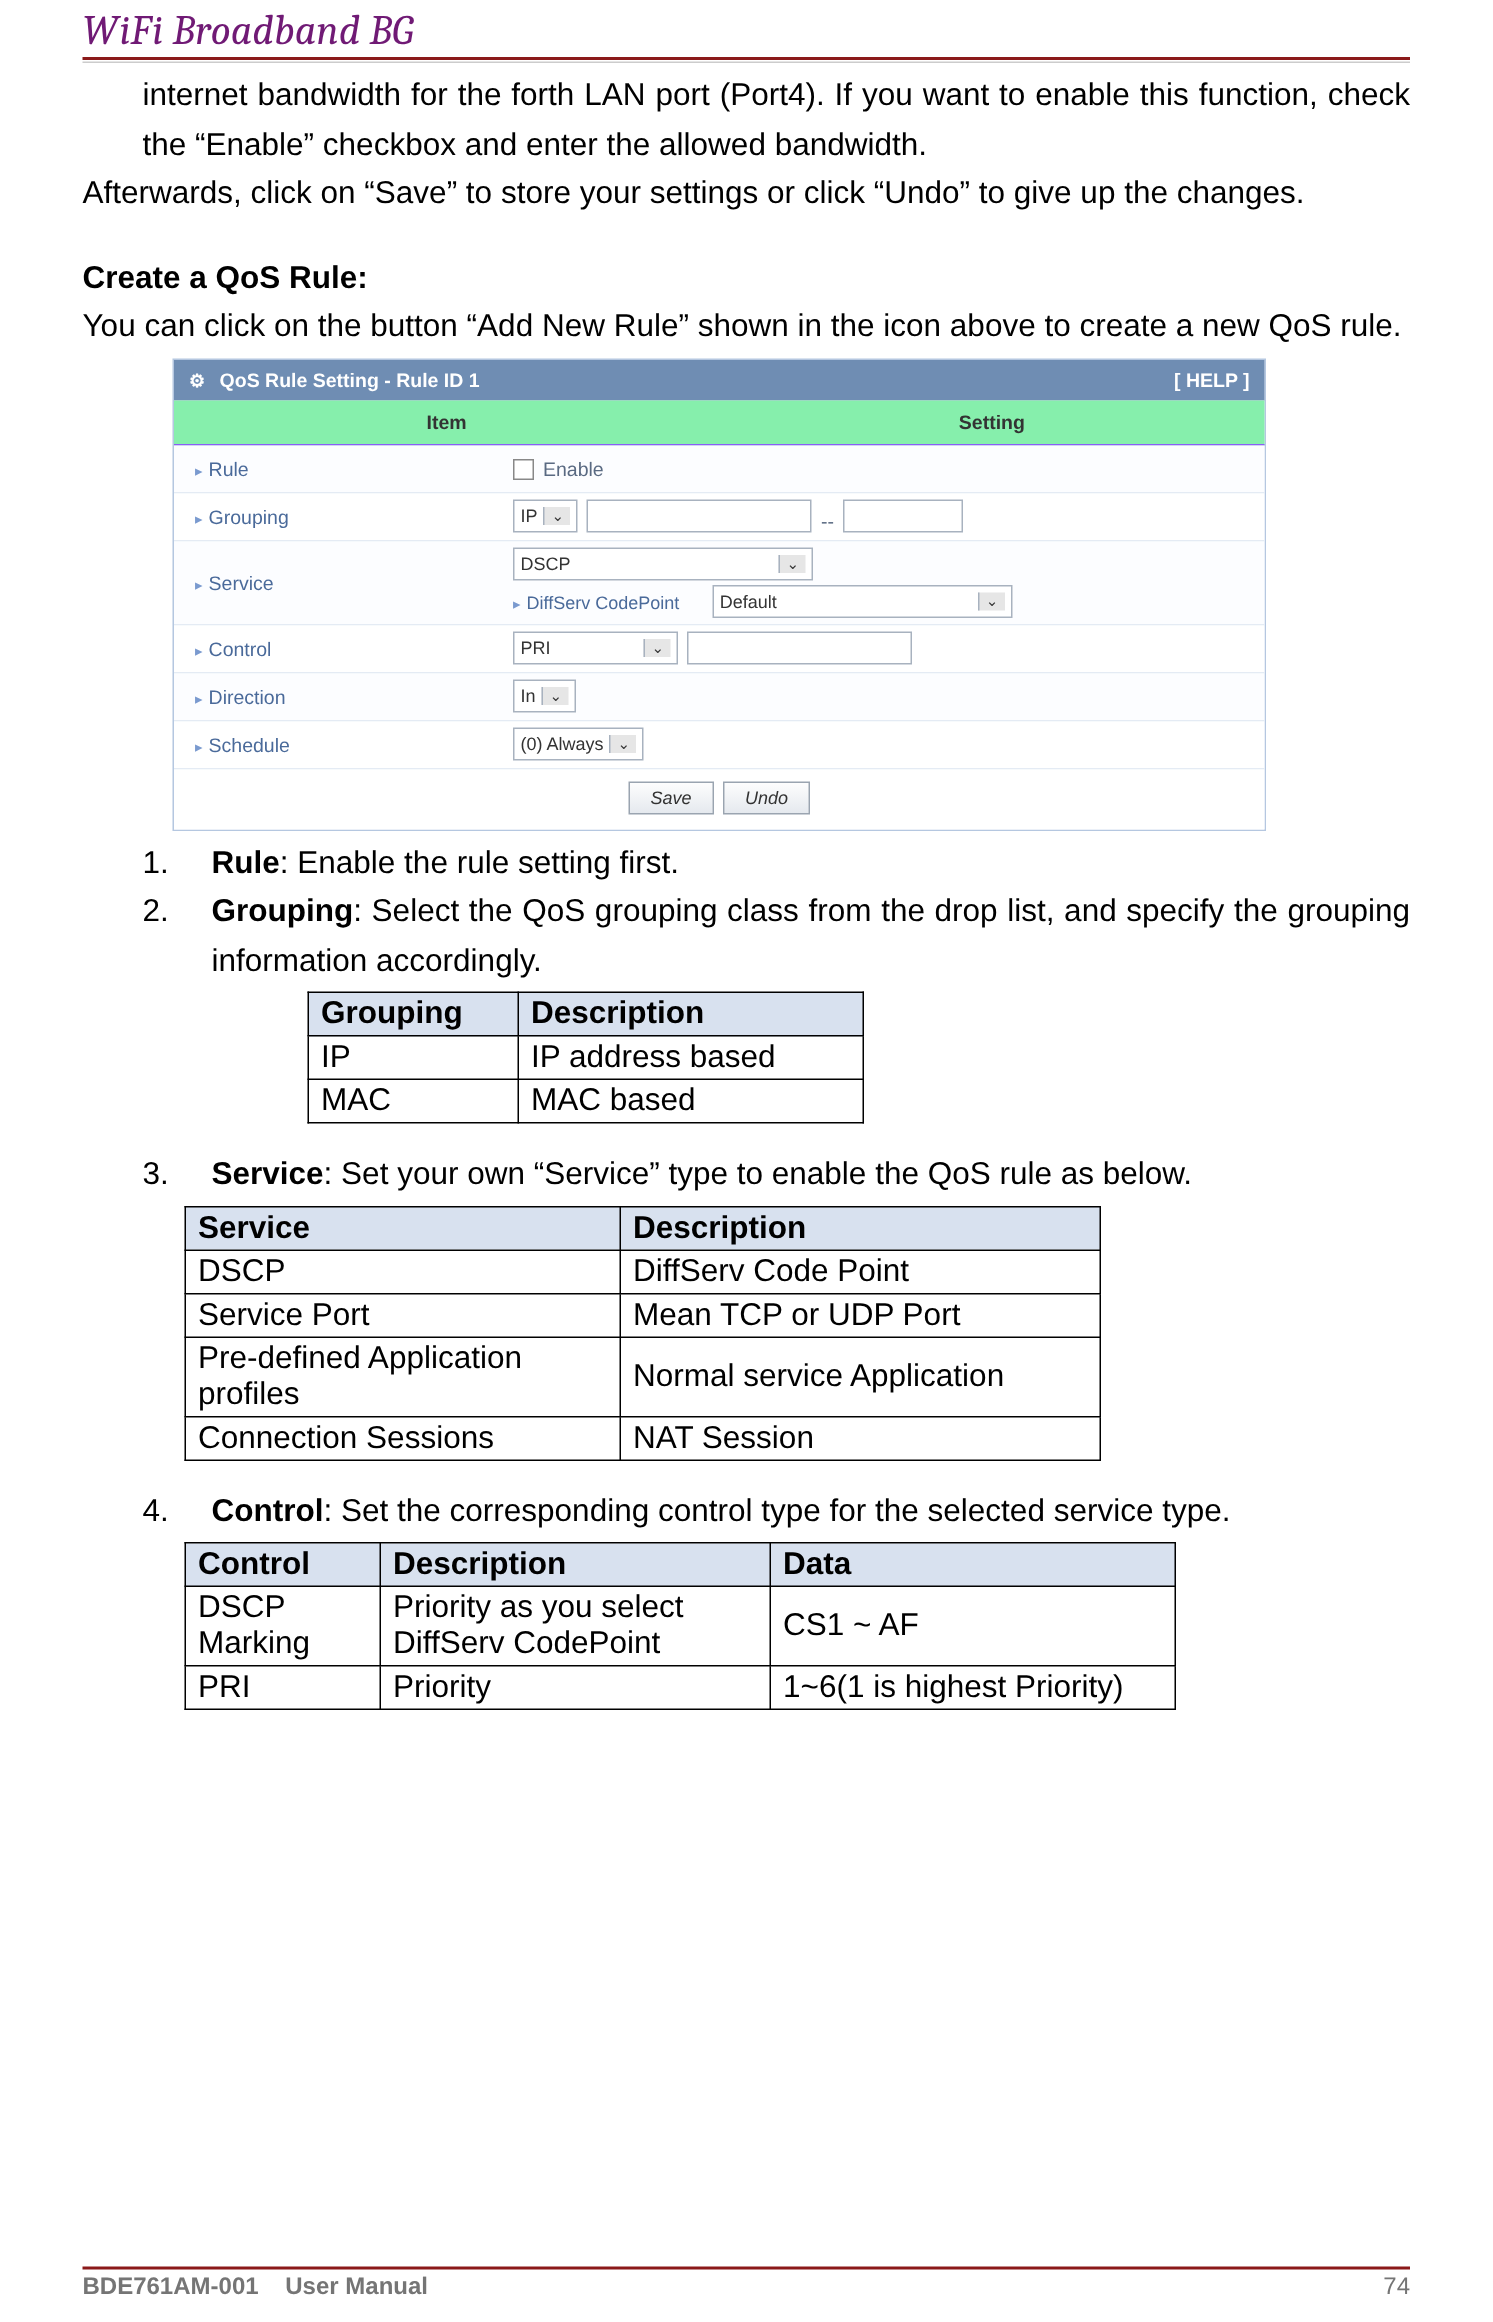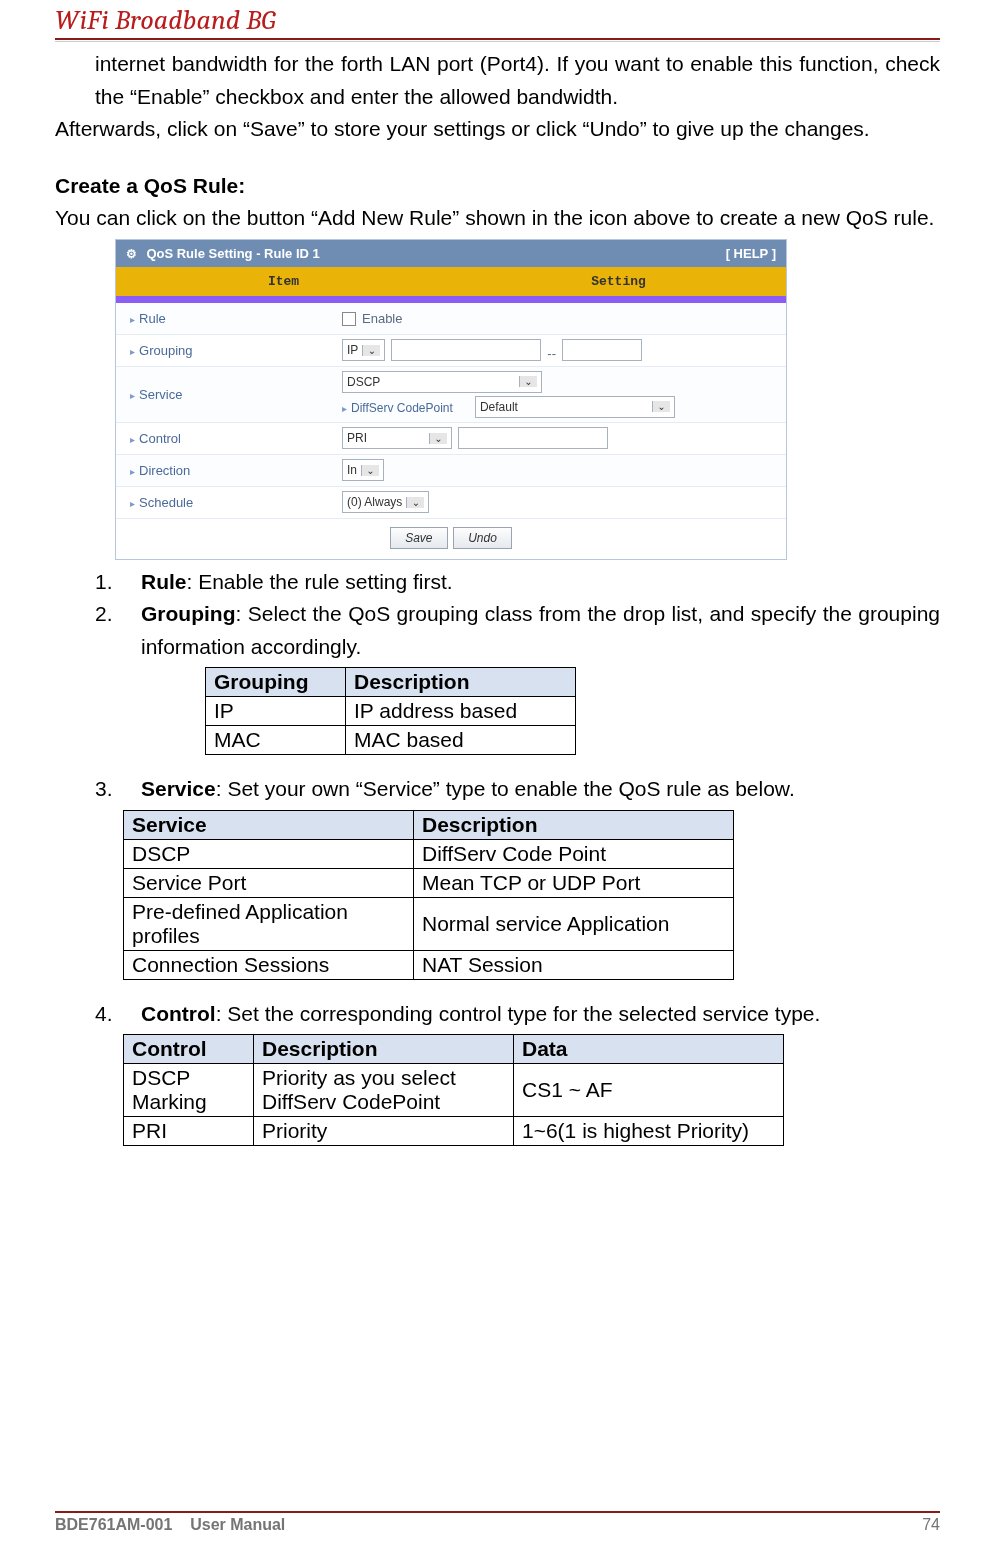--- a/index.html
+++ b/index.html
@@ -11,21 +11,21 @@
     color: #000;
     position: relative;
   }
   .page {
     padding: 0 55px 0 55px;
   }
   .header-title {
     font-family: "Cambria", "Georgia", serif;
     font-style: italic;
     font-size: 28px;
-    color: #b91c1c;
+    color: #701a75;
     padding: 4px 0 2px 0;
   }
   .header-rule {
     border-top: 2px solid #8b1a1a;
     border-bottom: 1px solid #ccc;
     height: 4px;
     margin-bottom: 6px;
   }
   .para {
     font-size: 21px;
@@ -52,44 +52,43 @@
   .list-num {
     width: 46px;
     flex-shrink: 0;
   }
   .list-body {
     flex: 1;
   }
   
   .shot-wrap {
     margin: 4px 0 6px 60px;
-    width: 672px;
+    width: 729px;
     border: 1px solid #b5c7e0;
     background: #f7fbff;
     font-size: 13px;
     color: #5a6a82;
   }
   .shot-titlebar {
     background: #6f8db3;
     color: #fff;
     display: flex;
     justify-content: space-between;
     padding: 6px 10px;
     font-size: 13px;
     font-weight: bold;
   }
   .shot-titlebar .gear {
     margin-right: 6px;
     font-size: 12px;
   }
   .shot-head {
     display: flex;
-    background: #eab308;
-    border-bottom: 7px solid #8b5cf6;
-    font-family: Liberation Mono, monospace;
+    background: #86efac;
+    border-bottom: 1px solid #8b5cf6;
   }
   .shot-head > div {
     flex: 1;
     text-align: center;
     padding: 7px 0;
     font-weight: bold;
     color: #333;
   }
   .shot-row {
     display: flex;

